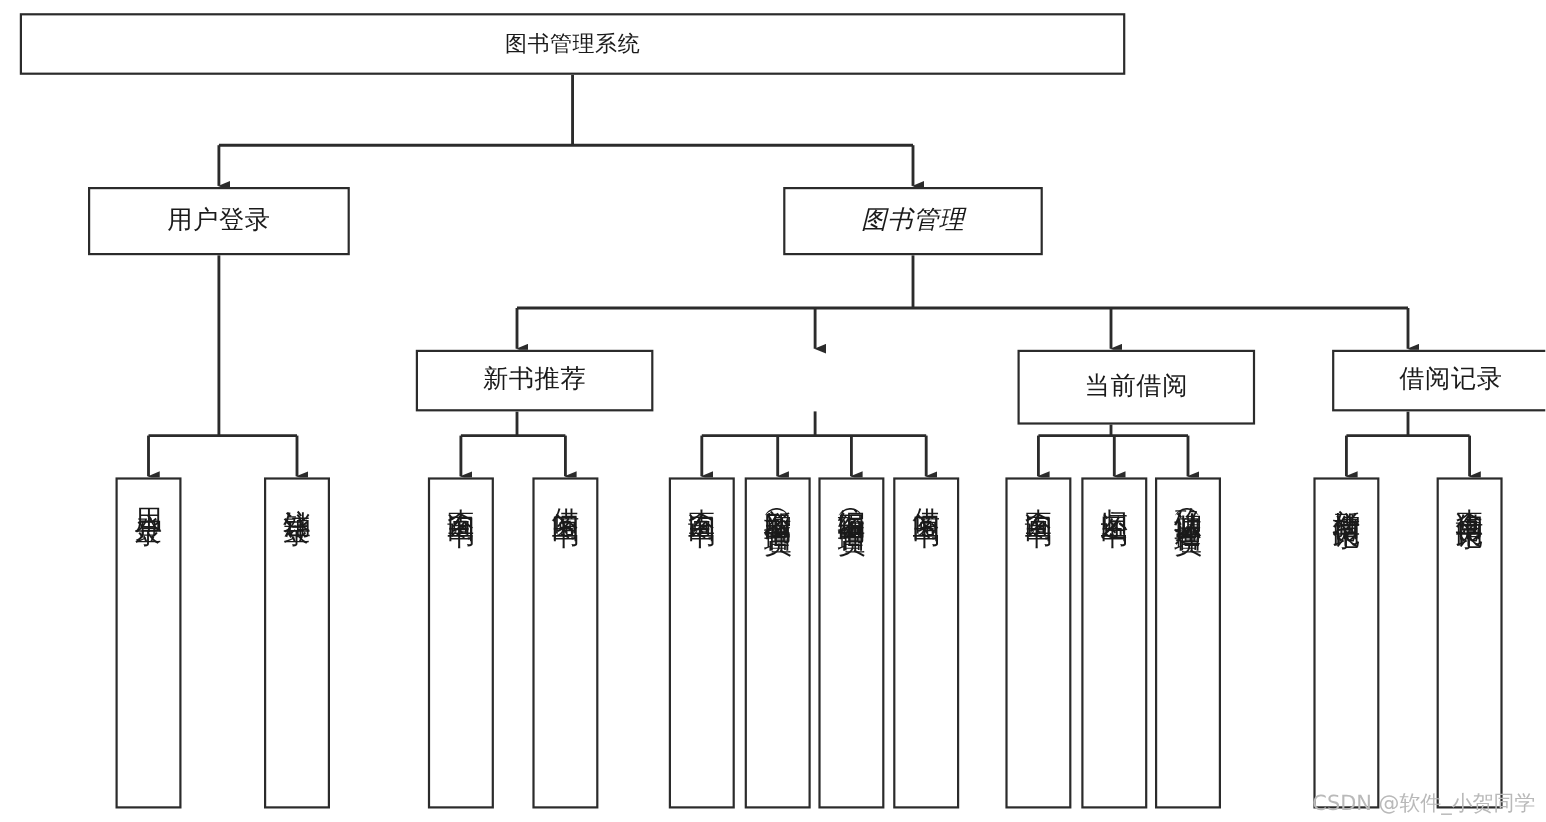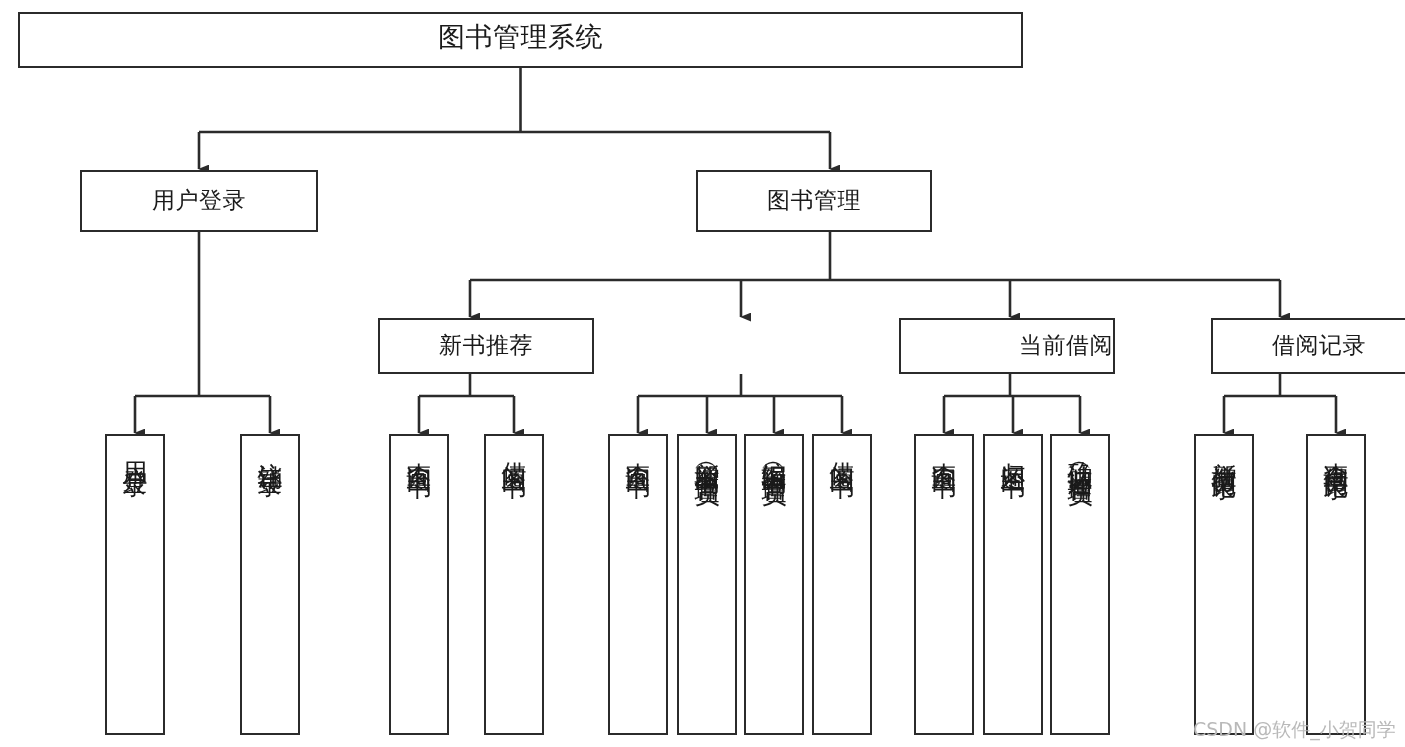--- a/index.html
+++ b/index.html
@@ -40,22 +40,21 @@
     text-align: center;
     line-height: 1.18;
     white-space: nowrap;
   }
   
   .node.horiz .node-label {
     font-size: 23px;
     letter-spacing: 0.5px;
   }
   .node.root .node-label {
-    font-size: 27px;
-    font-family: Liberation Mono, monospace;
+    font-size: 20px;
   }
   
   .node.vert {
     align-items: flex-start;
     justify-content: center;
     padding-top: 6px;
   }
   .node.vert .node-label {
     writing-mode: vertical-rl;
     text-orientation: upright;
@@ -124,28 +123,28 @@
       </g>
   </svg>
 
   <div class="node horiz root" style="left: 18px; top: 12px; width: 1005px; height: 56px;">
     <span class="node-label">图书管理系统</span>
   </div>
 
   <div class="node horiz" style="left: 80px; top: 170px; width: 238px; height: 62px;">
     <span class="node-label">用户登录</span>
   </div>
-  <div class="node horiz" style="left: 696px; top: 170px; width: 236px; height: 62px;">
+  <div class="node horiz" style="left: 712px; top: 170px; width: 236px; height: 62px; font-style: italic;">
     <span class="node-label">图书管理</span>
   </div>
 
   <div class="node horiz" style="left: 378px; top: 318px; width: 216px; height: 56px;">
     <span class="node-label">新书推荐</span>
   </div>
-  <div class="node horiz" style="left: 899px; top: 318px; width: 216px; height: 56px; justify-content: flex-end;">
+  <div class="node horiz" style="left: 925px; top: 318px; width: 216px; height: 68px;">
     <span class="node-label">当前借阅</span>
   </div>
   <div class="node horiz" style="left: 1172px; top: 318px; width: 216px; height: 56px; margin-left: 39px;">
     <span class="node-label">借阅记录</span>
   </div>
 
   <div class="node vert" style="left: 105px; top: 434px; width: 60px; height: 301px;">
     <span class="node-label">用户登录</span>
   </div>
   <div class="node vert" style="left: 240px; top: 434px; width: 60px; height: 301px;">

